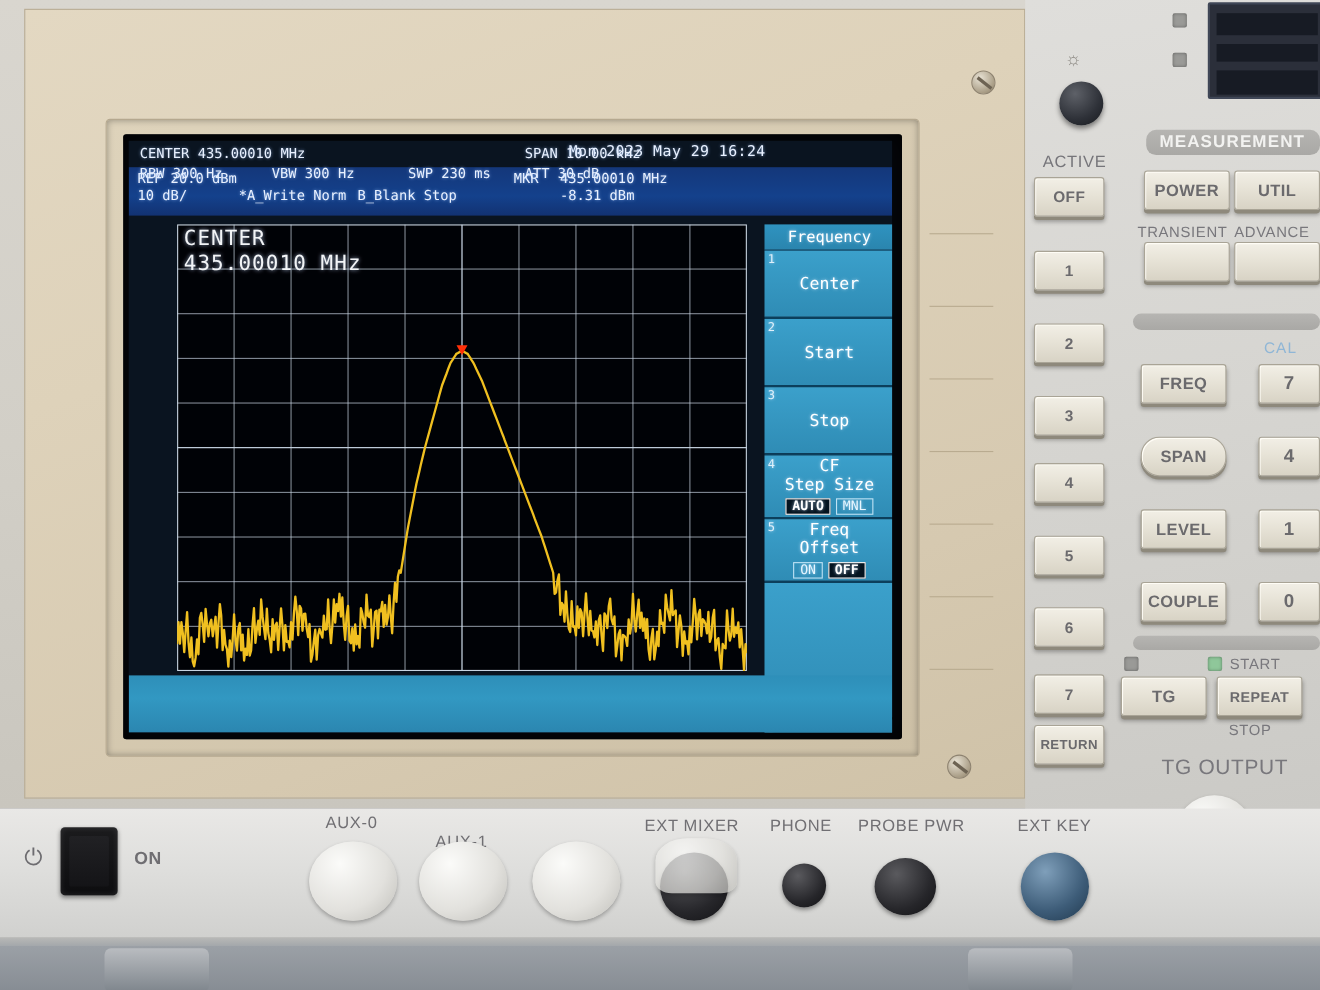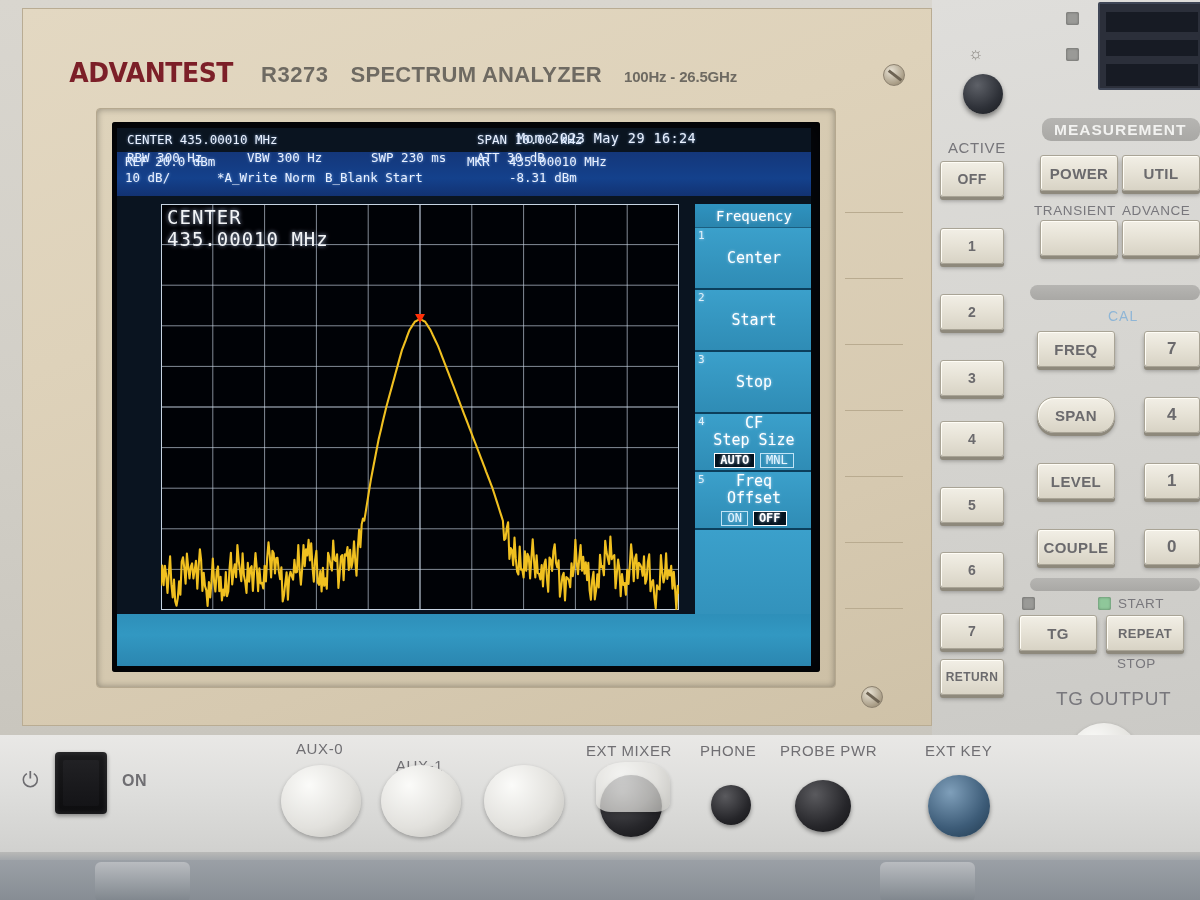--- a/index.html
+++ b/index.html
@@ -210,40 +210,34 @@
   .deck-edge { position: absolute; left: 0; top: 852px; width: 1200px; height: 10px;
     background: linear-gradient(180deg,#b9b9b7,#9ea3a8); }
 </style>
 </head>
 <body>
 
 <div id="root">
   <div class="chassis"></div>
 
   <div class="front-panel">
-    <div class="brand-row">
-      <span class="brand-advantest">ADVANTEST</span>
-      <span class="brand-model">R3273</span>
-      <span class="brand-type">SPECTRUM ANALYZER</span>
-      <span class="brand-range">100Hz - 26.5GHz</span>
-    </div>
     <div class="screw" style="left:860px; top:55px;"></div>
     <div class="screw" style="left:838px; top:677px;"></div>
   </div>
 
   <div class="crt-bezel"></div>
   <div class="crt-inner">
     <div class="screen">
 
       <div class="hdr-band"></div>
       <div class="scrtext hdr-date">Mon 2023 May 29 16:24</div>
       <div class="scrtext hdr-ref">REF 20.0 dBm</div>
       <div class="scrtext hdr-db">10 dB/</div>
       <div class="scrtext hdr-tra">*A_Write Norm</div>
-      <div class="scrtext hdr-trb">B_Blank Start</div>
+      <div class="scrtext hdr-trb">B_Blank Stop</div>
       <div class="scrtext hdr-mkrl">MKR</div>
       <div class="scrtext hdr-mkrf">435.00010 MHz</div>
       <div class="scrtext hdr-mkra">-8.31 dBm</div>
 
       <div class="plot-wrap">
         <div class="plot-bg"></div>
         <svg class="grid-svg" id="grid-svg" viewBox="0 0 518 406" preserveAspectRatio="none">
             <line x1="51.8" x2="51.8" y1="0" y2="406" stroke="#c9d6e4" stroke-width="0.9" opacity="0.72"></line>
             <line x1="103.6" x2="103.6" y1="0" y2="406" stroke="#c9d6e4" stroke-width="0.9" opacity="0.72"></line>
             <line x1="155.39999999999998" x2="155.39999999999998" y1="0" y2="406" stroke="#c9d6e4" stroke-width="0.9" opacity="0.72"></line>
@@ -367,21 +361,21 @@
 
   <div class="sec-bar" style="left:1042px; top:118px; width:158px; height:23px;">MEASUREMENT</div>
   <div class="panel-btn kp-btn" style="left:1040px; top:155px;">POWER</div>
   <div class="panel-btn kp-btn" style="left:1122px; top:155px;">UTIL</div>
   <div class="sec-label" style="left:1034px; top:203px;">TRANSIENT</div>
   <div class="sec-label" style="left:1122px; top:203px;">ADVANCE</div>
   <div class="panel-btn kp-btn" style="left:1040px; top:220px;"></div>
   <div class="panel-btn kp-btn" style="left:1122px; top:220px;"></div>
 
   <div class="plain-bar" style="left:1030px; top:285px; width:170px; height:15px;"></div>
-  <div class="cal-label" style="left:1108px; top:308px;">CAL</div>
+  <div class="cal-label" style="left:1149px; top:308px;">CAL</div>
 
   <div class="panel-btn kp-btn" style="left:1037px; top:331px;">FREQ</div>
   <div class="panel-btn num-btn" style="left:1144px; top:331px;">7</div>
   <div class="panel-btn kp-btn" style="left:1037px; top:397px;border-radius:17px;">SPAN</div>
   <div class="panel-btn num-btn" style="left:1144px; top:397px;">4</div>
   <div class="panel-btn kp-btn" style="left:1037px; top:463px;">LEVEL</div>
   <div class="panel-btn num-btn" style="left:1144px; top:463px;">1</div>
   <div class="panel-btn kp-btn" style="left:1037px; top:529px;">COUPLE</div>
   <div class="panel-btn num-btn" style="left:1144px; top:529px;">0</div>
 

